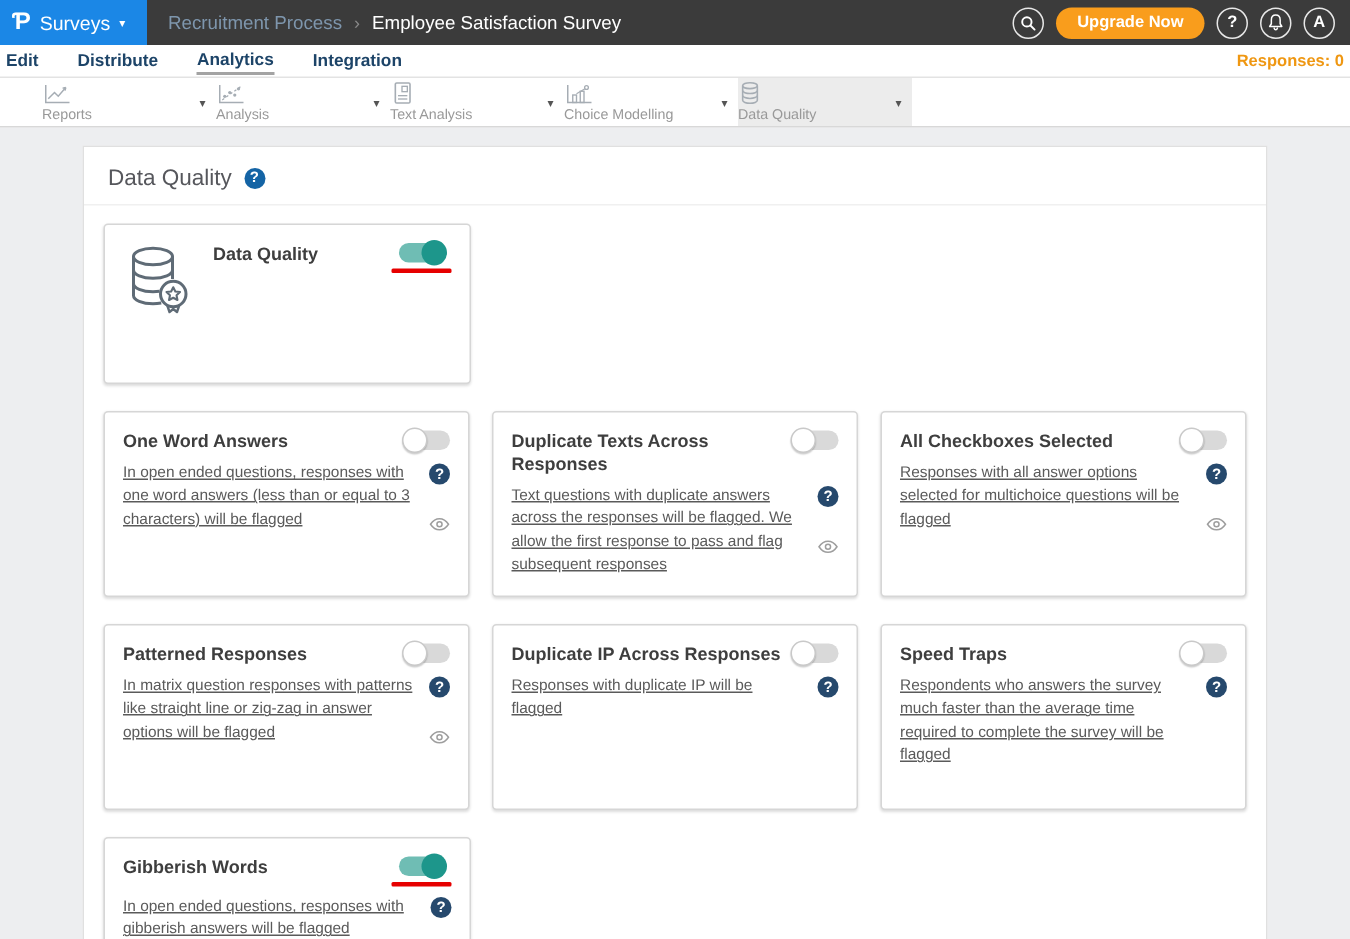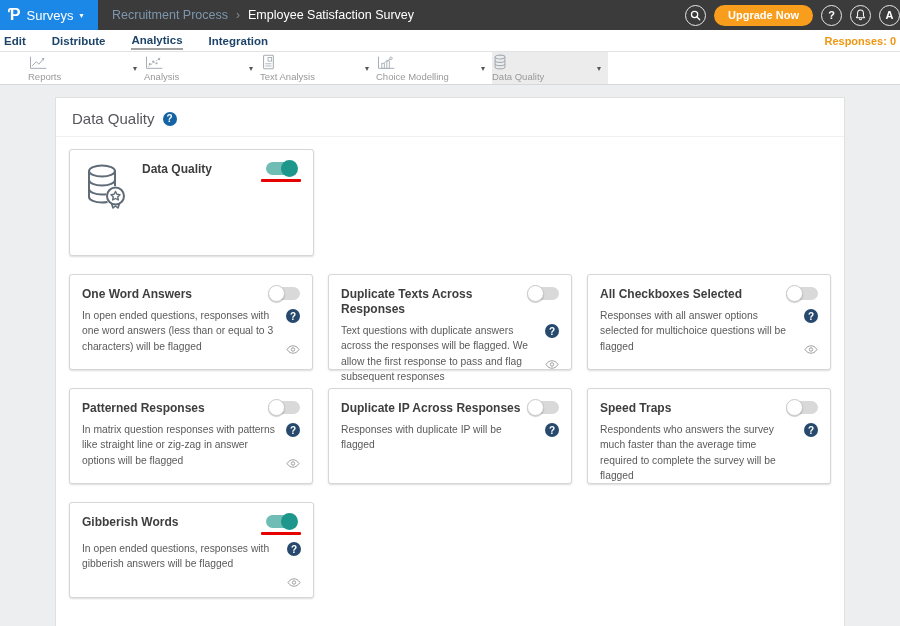--- a/index.html
+++ b/index.html
@@ -9,21 +9,21 @@
   
   .topbar { height:30px; background:#3b3b3b; display:flex; align-items:stretch; color:#fff; }
   .logo-area { background:#1b87e6; width:98px; display:flex; align-items:center; padding:0 8px; gap:6px; cursor:pointer; }
   .logo-glyph { font-size:16px; font-weight:bold; color:#fff; line-height:1; }
   .product-name { font-size:13px; color:#fff; }
   .logo-caret { font-size:8px; color:#fff; }
   .breadcrumb { display:flex; align-items:center; gap:8px; padding-left:14px; font-size:12.5px; }
   .crumb-parent { color:#7e96ad; cursor:pointer; }
   .crumb-sep { color:#8a8a8a; font-size:12px; }
   .crumb-current { color:#fff; }
-  .topbar-right { margin-left:auto; display:flex; align-items:center; gap:8px; padding-right:0; }
+  .topbar-right { margin-left:auto; display:flex; align-items:center; gap:8px; padding-right:10px; }
   .circle-btn { width:21px; height:21px; border:1.4px solid #e8e8e8; border-radius:50%;
     display:flex; align-items:center; justify-content:center; color:#fff; font-size:11px; font-weight:bold; cursor:pointer; }
   .upgrade-btn { background:#f99d1c; color:#fff; border:none; border-radius:11px; height:21px;
     padding:0 14px; font-size:11px; font-weight:bold; cursor:pointer; font-family:inherit; }
 
   
   .navrow { height:22px; background:#fff; display:flex; align-items:center; padding:0 4px;
     border-bottom:1px solid #e3e3e3; }
   .nav-item { font-size:11.5px; font-weight:bold; color:#1d4468; margin-right:26px; cursor:pointer;
     padding:3px 0 2px; }
@@ -47,21 +47,21 @@
   .panel-title { font-size:15px; color:#56575c; }
   .help-dot { display:inline-flex; width:14px; height:14px; border-radius:50%; background:#26496d;
     color:#fff; font-size:10px; font-weight:bold; align-items:center; justify-content:center; cursor:pointer; flex:none; }
   .help-dot.bright { background:#1464a5; }
   .panel-body { padding:12px 13px 16px; }
 
   .card-row { display:flex; gap:15px; margin-bottom:18px; }
   .card { width:245px; background:#fff; border:1px solid #d6d6d6; border-radius:3px;
     box-shadow:0 1px 2px rgba(0,0,0,.14); padding:12px 12px 10px; }
   .card.tall { height:107px; }
-  .card.small { height:96px; }
+  .card.small { height:124px; }
 
   
   .maincard-inner { display:flex; gap:14px; }
   .db-icon svg { display:block; }
   .maincard-content { flex:1; }
   .card-top { display:flex; align-items:flex-start; justify-content:space-between; }
   .card-title { font-size:12px; font-weight:bold; color:#3e3e3e; line-height:1.25; }
   .desc { font-size:10.3px; color:#5a5a5a; line-height:1.5; margin-top:6px; }
 
   
@@ -69,21 +69,21 @@
   .toggle { width:30px; height:13px; border-radius:7px; position:relative; cursor:pointer; }
   .toggle.on { background:#6fbdb4; }
   .toggle.off { background:#d9d9d9; }
   .toggle .knob { width:17px; height:17px; border-radius:50%; position:absolute; top:-2px; }
   .toggle.on .knob { right:-2px; background:#1d968b; }
   .toggle.off .knob { left:-2px; background:#fff; border:1px solid #c9c9c9; box-shadow:0 1px 1px rgba(0,0,0,.2); }
   .red-line { width:40px; height:3px; background:#e60000; margin-top:4px; border-radius:1px; }
 
   
   .card-body { display:flex; margin-top:2px; }
-  .card-body .desc { flex:1; margin-top:4px; }
+  .card-body .desc { flex:1; margin-top:4px;text-decoration:underline; }
   .side-icons { width:22px; display:flex; flex-direction:column; align-items:flex-end; justify-content:flex-start; gap:22px; padding-top:5px; }
   .eye svg { display:block; }
 </style>
 </head>
 <body>
 
 <div class="topbar">
   <div class="logo-area">
     <span class="logo-glyph">Ƥ</span>
     <span class="product-name">Surveys</span>

